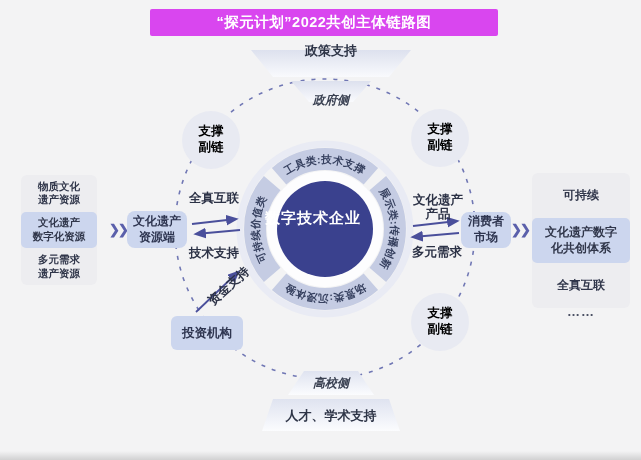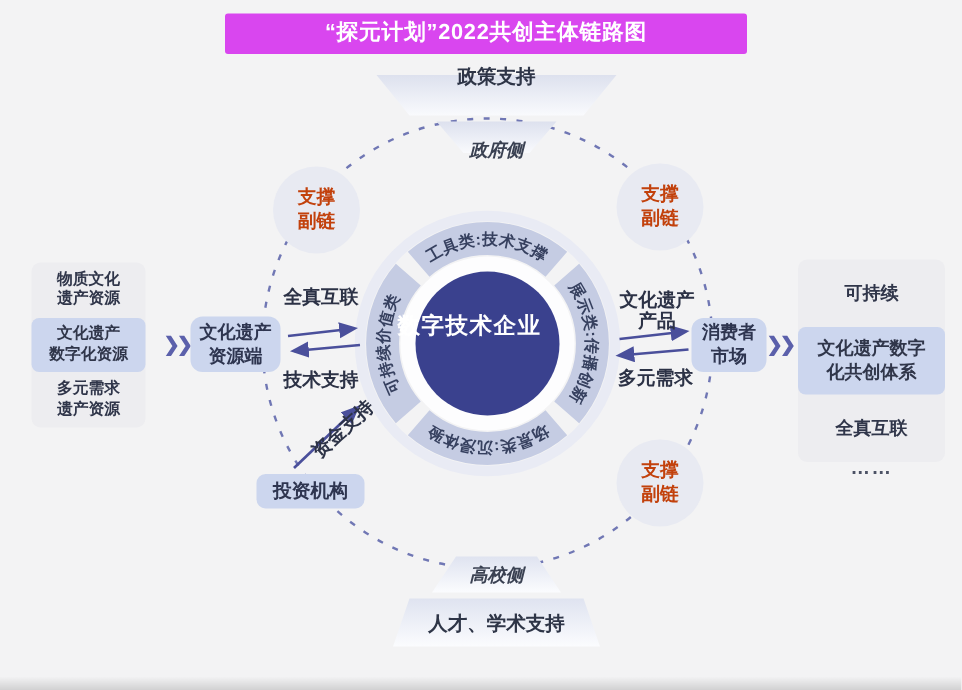--- a/index.html
+++ b/index.html
@@ -9,21 +9,21 @@
   .abs{position:absolute;}
   svg{position:absolute;left:0;top:0;}
   .title-banner{left:150px;top:9px;width:348px;height:27px;background:#d946ef;
       color:#fff;font-size:14.5px;font-weight:bold;text-align:center;line-height:27px;
       border-radius:2px;letter-spacing:.5px;}
   .lbl{font-weight:bold;color:#2e3547;text-align:center;}
   .trap-lbl{font-size:13px;line-height:15px;}
   .side-lbl{font-size:12px;font-style:italic;line-height:14px;color:#3a4152;}
   .badge{width:58px;height:58px;border-radius:50%;background:#e8eaf2;
       display:flex;flex-direction:column;align-items:center;justify-content:center;
-      font-size:12.5px;font-weight:bold;color:#c2410c;line-height:1.25;}
+      font-size:12.5px;font-weight:bold;color:#000000;line-height:1.25;}
   .panel{background:#ededf0;border-radius:6px;display:flex;flex-direction:column;}
   .panel .row{flex:1;display:flex;flex-direction:column;align-items:center;
       justify-content:center;color:#30364a;font-weight:bold;text-align:center;
       border-radius:5px;}
   .panel.left .row{font-size:10.5px;line-height:1.3;}
   .panel.right .row{font-size:12px;line-height:1.3;}
   .row.hl{background:#ccd6ee;}
   .node{background:#ccd6ee;border-radius:8px;display:flex;flex-direction:column;
       align-items:center;justify-content:center;font-weight:bold;color:#2e3550;
       text-align:center;}
@@ -141,21 +141,21 @@
 
   <div class="abs node" style="left:127px;top:211px;width:60px;height:37px;font-size:12px;line-height:1.3;">
     <span>文化遗产</span>
     <span>资源端</span>
   </div>
 
   <div class="abs flow" style="left:186px;top:190px;width:56px;">全真互联</div>
   <div class="abs flow" style="left:186px;top:245px;width:56px;">技术支持</div>
 
   <div class="abs flow" style="left:198px;top:278px;width:62px;transform:rotate(-42deg);">资金支持</div>
-  <div class="abs node" style="left:171px;top:316px;width:72px;height:23px;font-size:12.5px;border-radius:6px;">
+  <div class="abs node" style="left:171px;top:316px;width:72px;height:34px;font-size:12.5px;border-radius:6px;">
     <span>投资机构</span>
   </div>
 
   <div class="abs flow" style="left:408px;top:193px;width:60px;line-height:1.15;">
     <span style="display:block">文化遗产</span>
     <span style="display:block">产品</span>
   </div>
   <div class="abs flow" style="left:409px;top:244px;width:56px;">多元需求</div>
 
   <div class="abs node" style="left:461px;top:212px;width:50px;height:36px;font-size:12px;line-height:1.3;">

